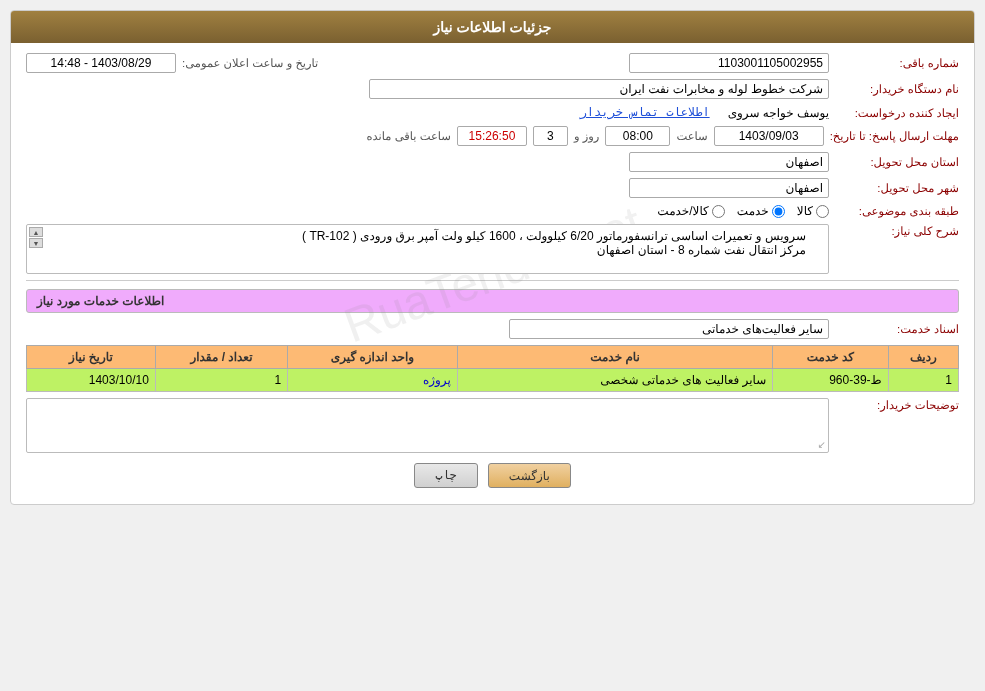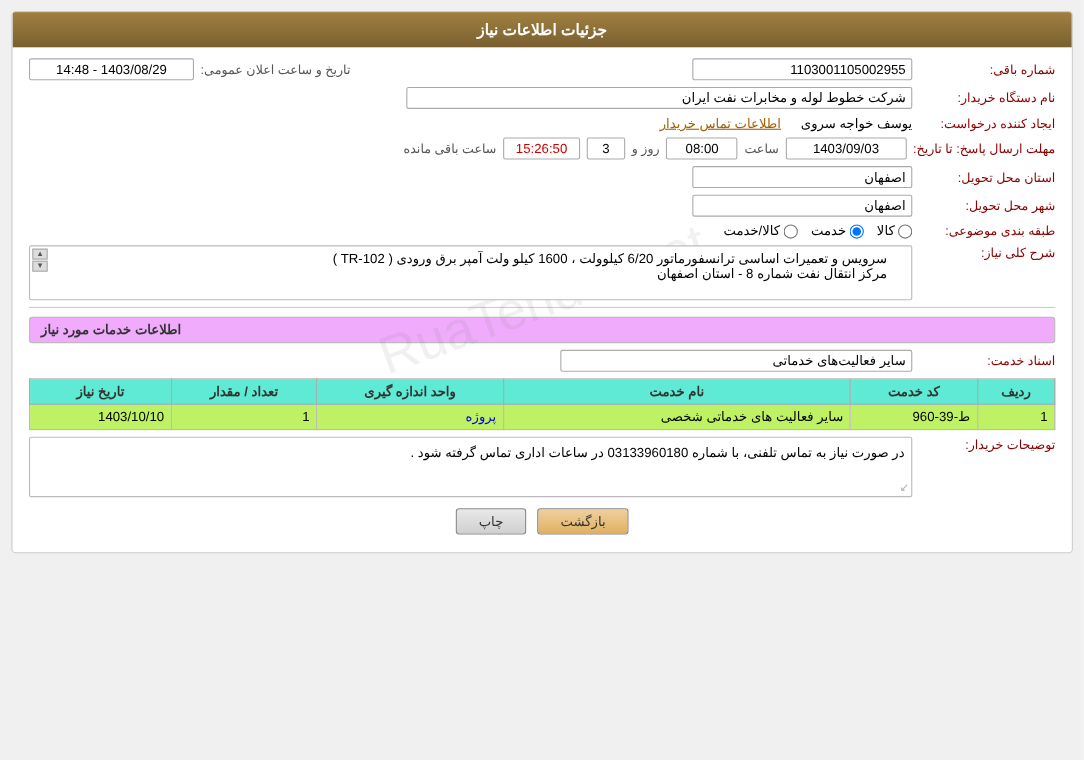--- a/index.html
+++ b/index.html
@@ -63,23 +63,24 @@
       align-items: center;
       gap: 6px;
       direction: rtl;
     }
     .inline-label {
       font-size: 11.5px;
       color: #555;
       white-space: nowrap;
     }
     .blue-link {
-      color: #a16207;
+      color: #1d4ed8;
       text-decoration: underline;
       cursor: pointer;
+      font-family: Liberation Mono, monospace;
     }
     .requester-row {
       display: flex;
       align-items: center;
       direction: rtl;
       gap: 4px;
       flex-wrap: wrap;
     }
     .section-title {
       background: #f0abfc;
@@ -129,21 +130,21 @@
     }
     
     .data-table {
       width: 100%;
       border-collapse: collapse;
       margin: 6px 0;
       font-size: 12px;
       direction: rtl;
     }
     .data-table th {
-      background: #5eead4;
+      background: #fdba74;
       border: 1px solid #aaa;
       padding: 4px 6px;
       text-align: center;
       font-weight: bold;
       color: #333;
     }
     .data-table td {
       border: 1px solid #bbb;
       padding: 4px 6px;
       text-align: right;
@@ -167,20 +168,21 @@
       font-size: 12px;
       font-family: Tahoma, Arial, sans-serif;
     }
     .btn-back {
       background: linear-gradient(to bottom, #f0d0a0, #e0b060);
       color: #333;
     }
     .btn-print {
       background: linear-gradient(to bottom, #e8e8e8, #d0d0d0);
       color: #333;
+      font-family: Liberation Mono, monospace;
     }
     .watermark-area {
       position: relative;
     }
     .watermark {
       position: absolute;
       opacity: 0.12;
       top: 50%;
       left: 50%;
       transform: translate(-50%, -50%) rotate(-20deg);
@@ -314,21 +316,20 @@
       <td style="color:#0000cc;">پروژه</td>
       <td>1</td>
       <td>1403/10/10</td>
     </tr>
           </tbody>
       </table>
 
       <div class="info-row" style="align-items:flex-start; margin-top:6px;">
         <span class="label-col">توضیحات خریدار:</span>
         <div style="flex:1; border:1px solid #bbb; background:#fff; border-radius:2px; padding:6px; min-height:55px; position:relative;">
-          <div style="font-size:12px; direction:rtl;">در صورت نیاز به تماس تلفنی، با شماره 03133960180 در ساعات اداری تماس گرفته شود .</div>
           <div style="position:absolute; bottom:2px; right:2px; font-size:10px; color:#aaa; cursor:nw-resize;">↙</div>
         </div>
       </div>
 
       <div class="btn-row">
         <button class="btn btn-back">بازگشت</button>
         <button class="btn btn-print">چاپ</button>
       </div>
 
     </div>

